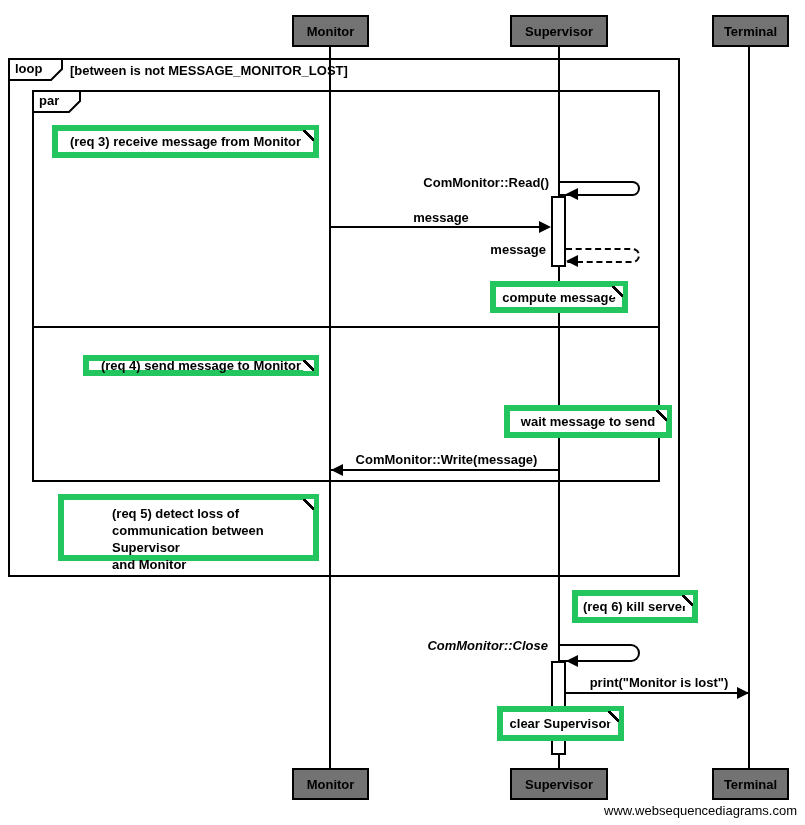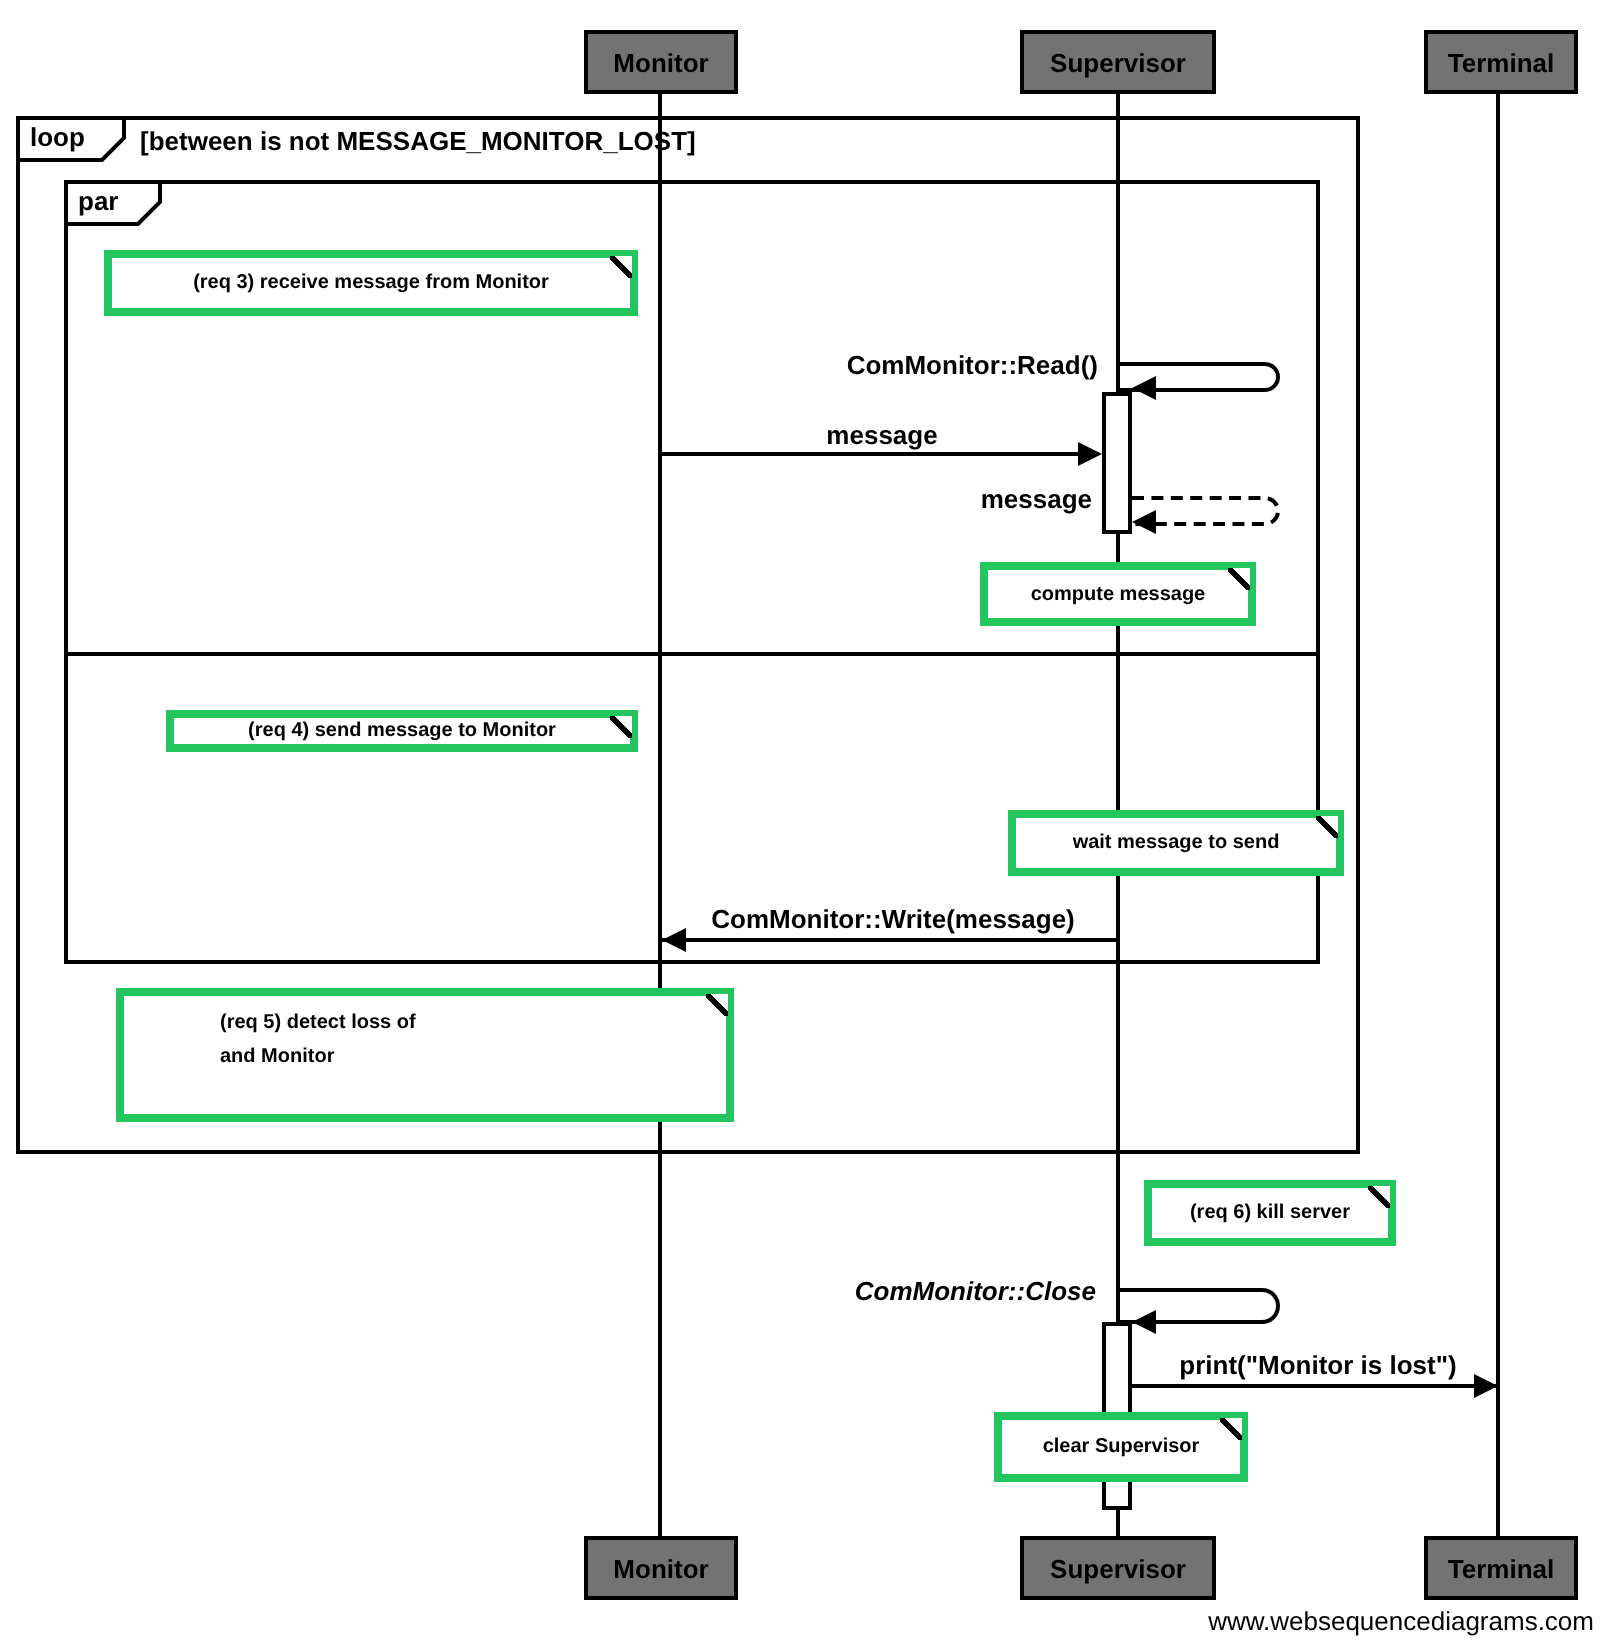--- a/index.html
+++ b/index.html
@@ -16,23 +16,23 @@
   .frame{position:absolute;border:2px solid #000;box-sizing:border-box;background:transparent;z-index:0;}
   .frame-label{position:absolute;z-index:4;}
   .frame-label svg{position:absolute;left:0;top:0;}
   .frame-label span{
     position:relative;display:block;padding:2px 14px 2px 7px;
     font-weight:bold;font-size:13px;line-height:17px;
   }
   .guard{position:absolute;font-weight:bold;font-size:13px;z-index:4;white-space:nowrap;}
   .divider{position:absolute;height:2px;background:#000;z-index:0;}
   .note{
-    position:absolute;background:#fff;border:4px solid #22c55e;z-index:4;
+    position:absolute;background:#fff;border:6px solid #22c55e;z-index:4;
     display:flex;align-items:center;justify-content:center;
-    font-weight:bold;font-size:10px;box-sizing:border-box;text-align:center;
+    font-weight:bold;font-size:13px;box-sizing:border-box;text-align:center;
   }
   .note::after{
     content:"";position:absolute;top:-1px;right:-1px;width:11px;height:11px;
     background:linear-gradient(225deg,#fff 0%,#fff 40%,#000 40%,#000 58%,#fff 58%);
   }
   .note.multiline{display:block;text-align:left;padding:5px 8px;}
   .note.multiline span{display:block;line-height:17px;}
   .activation{position:absolute;width:15px;background:#fff;border:2px solid #000;box-sizing:border-box;z-index:3;}
   .mline{position:absolute;height:2px;background:#000;z-index:2;}
   .mlabel{position:absolute;font-weight:bold;font-size:13px;z-index:4;white-space:nowrap;}
@@ -116,22 +116,23 @@
   </div>
 
   <div class="note" style="left:504px;top:405px;width:168px;height:33px;">
     <span>wait message to send</span>
   </div>
 
   <div class="mlabel" style="left:346px;top:452px;width:201px;text-align:center;">ComMonitor::Write(message)</div>
   <div class="mline" style="left:331px;top:469px;width:227px;"></div>
   <div class="arrow-left" style="left:331px;top:464px;"></div>
 
-  <div class="note multiline" style="left:58px;top:494px;width:309px;height:67px;padding-left:48px;">
+  <div class="note multiline" style="left:58px;top:494px;width:261px;height:67px;padding-left:48px;">
     <span>(req 5) detect loss of</span>
+    <span>communication between Supervisor</span>
     <span>and Monitor</span>
   </div>
 
   <div class="note" style="left:572px;top:590px;width:126px;height:33px;">
     <span>(req 6) kill server</span>
   </div>
 
   <div class="mlabel" style="left:398px;top:638px;width:150px;text-align:right;font-style:italic;">ComMonitor::Close</div>
   <div class="selfloop" style="left:559px;top:644px;width:81px;height:18px;"></div>
   <div class="arrow-left" style="left:566px;top:655px;"></div>

